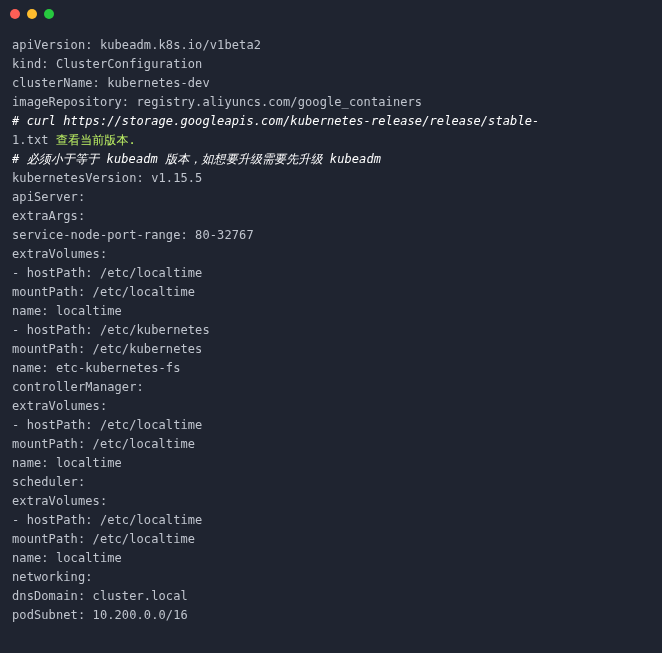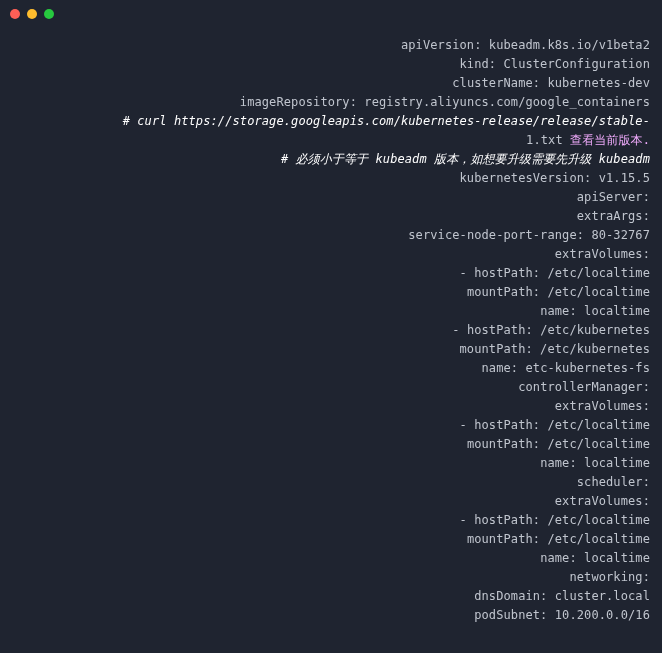--- a/index.html
+++ b/index.html
@@ -33,28 +33,27 @@
     margin-right: 7px;
   }
   .dot-red    { background: #ff5f56; }
   .dot-yellow { background: #ffbd2e; }
   .dot-green  { background: #27c93f; }
   .code {
     padding: 8px 12px 12px 12px;
     line-height: 19px;
     white-space: pre;
     letter-spacing: 0.1px;
-    text-align: right;
   }
   .comment {
     color: #ffffff;
     font-style: italic;
   }
   .cjk {
-    color: #f0abfc;
+    color: #bef264;
     font-style: normal;
   }
 </style>
 </head>
 <body>
 
 <div class="window">
   <div class="titlebar">
     <div class="dot dot-red"></div>
     <div class="dot dot-yellow"></div>

